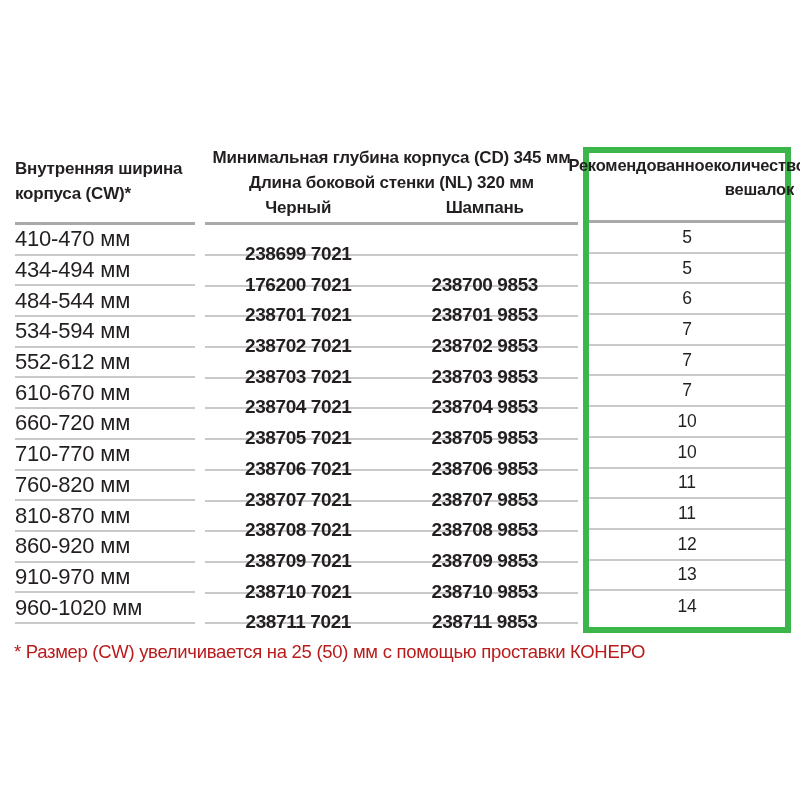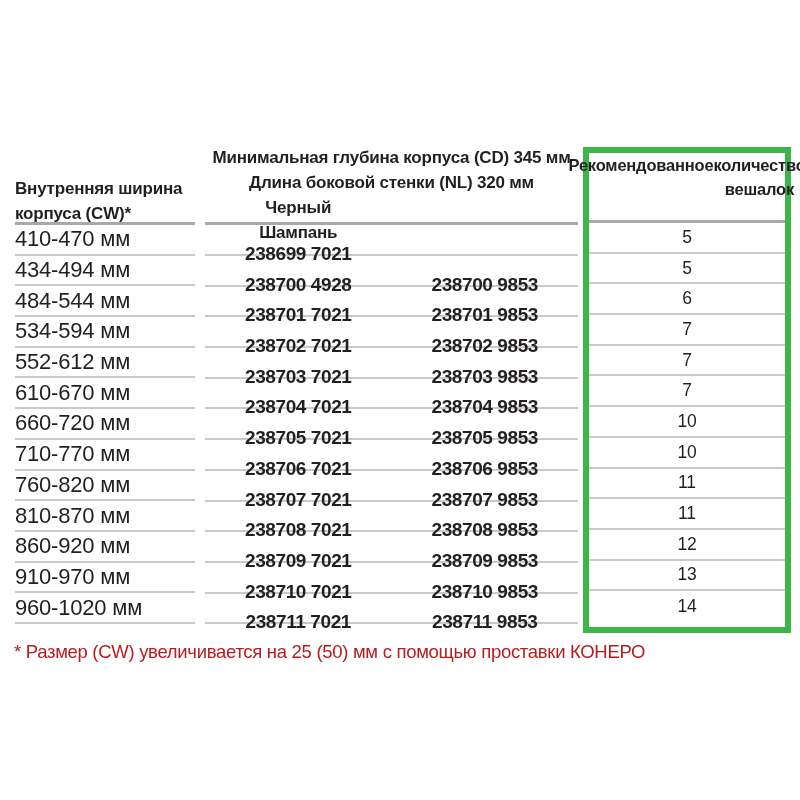--- a/index.html
+++ b/index.html
@@ -7,28 +7,28 @@
   body {
     font-family:"Liberation Sans", sans-serif;
     color:#231f20;
     position:relative;
     letter-spacing:-0.2px;
   }
   .page { position:relative; width:800px; height:800px; background:#fff; overflow:hidden; }
 
   
   .col1-header {
-    position:absolute; left:15px; top:176px; width:186px;
+    position:absolute; left:15px; top:156px; width:186px;
     font-weight:bold; font-size:17px; line-height:25px; text-align:left;
   }
   .mid-header {
     position:absolute; left:205px; top:145px; width:373px;
     font-weight:bold; font-size:17px; line-height:25px; text-align:center;
   }
-  .finish-labels { display:flex;flex-direction:column; }
+  .finish-labels { display:flex; }
   .finish-labels span { width:50%; text-align:center; }
 
   .hsep { position:absolute; top:222px; height:3px; background:#a9a9a9; }
   .hsep.left { left:15px; width:180px; }
   .hsep.mid  { left:205px; width:373px; }
 
   
   .rows { position:absolute; left:0; top:225px; width:578px; }
   .row { height:30.7px; display:flex; }
   .c-size {
@@ -95,21 +95,21 @@
   <div class="rows" id="main-rows">
       <div class="row">
         <div class="c-size">410-470 мм</div>
         <div class="c-mid">
           <div class="c-black">238699 7021</div>
         </div>
       </div>
       <div class="row">
         <div class="c-size">434-494 мм</div>
         <div class="c-mid">
-          <div class="c-black">238700 4928</div>
+          <div class="c-black">176200 7021</div>
           <div class="c-champ">238700 9853</div>
         </div>
       </div>
       <div class="row">
         <div class="c-size">484-544 мм</div>
         <div class="c-mid">
           <div class="c-black">238701 7021</div>
           <div class="c-champ">238701 9853</div>
         </div>
       </div>

